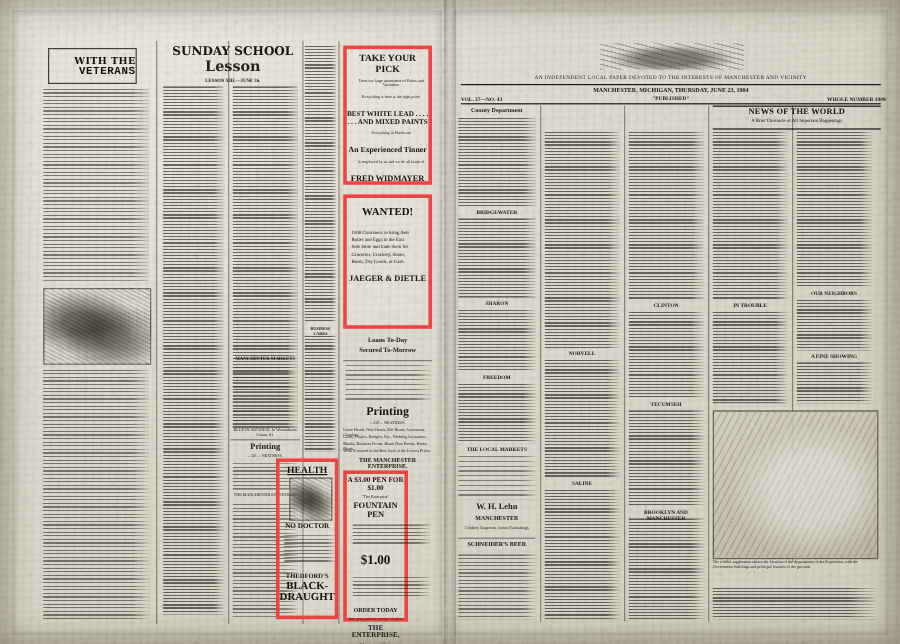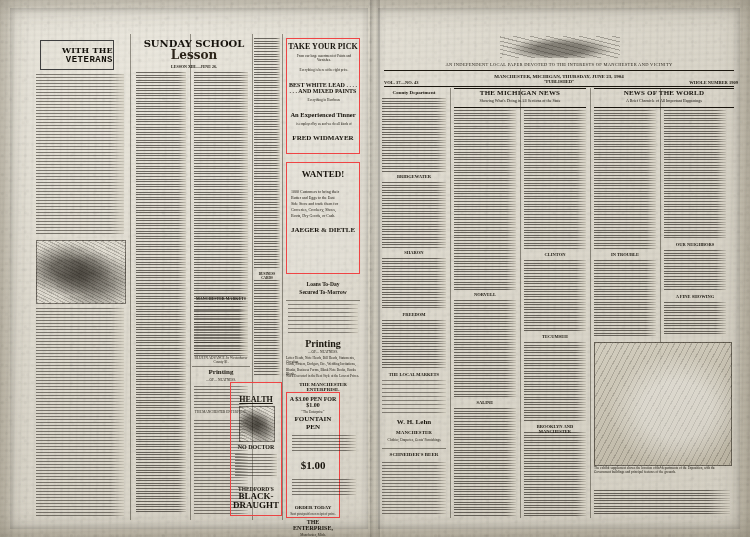--- a/index.html
+++ b/index.html
@@ -110,21 +110,21 @@
   #veterans-box .l2{font-size:9px;font-weight:bold;letter-spacing:.5px;font-family:Liberation Mono, monospace;}
 
   #sunday-title{
     position:absolute;left:140px;top:38px;width:108px;text-align:center;
     font-family:"DejaVu Serif",serif;font-weight:bold;color:#16120c;
   }
   #sunday-title .a{font-size:10px;display:block;line-height:11px;}
   #sunday-title .b{font-size:12px;display:block;line-height:12px;color:#2b2318;}
 
   .adbox{
-    position:absolute;border:1px solid #ef4444;box-sizing:border-box;
+    position:absolute;border:3px solid #ef4444;box-sizing:border-box;
     color:#17130c;text-align:center;background:rgba(255,255,255,.12);
   }
   .adbox .hl{font-weight:bold;}
 
   .cut{
     position:absolute;
     background:
       radial-gradient(ellipse at 35% 45%, rgba(20,16,10,.55) 0 18%, rgba(0,0,0,0) 55%),
       radial-gradient(ellipse at 65% 65%, rgba(20,16,10,.45) 0 15%, rgba(0,0,0,0) 52%),
       repeating-linear-gradient(27deg, rgba(20,16,10,.22) 0 1px, rgba(0,0,0,0) 1px 3px);
@@ -191,21 +191,21 @@
   <div class="smalltext tiny" style="left:192px;top:378px;width:58px;">—OF— NEATNESS.</div>
   <div class="txt" style="left:194px;top:386px;width:54px;height:22px;"></div>
   <div class="smalltext tiny" style="left:192px;top:410px;width:58px;">THE MANCHESTER ENTERPRISE.</div>
   <div class="txt" style="left:194px;top:420px;width:54px;height:94px;"></div>
 
   <div class="txt dense" style="left:254px;top:38px;width:26px;height:230px;"></div>
   <div class="smalltext b tiny" style="left:253px;top:272px;width:28px;">BUSINESS CARDS</div>
   <div class="txt dense" style="left:254px;top:280px;width:26px;height:96px;"></div>
 
   <div class="adbox" style="left:230px;top:382px;width:52px;height:134px;">
-    <div class="hl" style="font-size:8px;margin-top:12px;text-decoration:underline;">HEALTH</div>
+    <div class="hl" style="font-size:8px;margin-top:2px;text-decoration:underline;">HEALTH</div>
     <div class="cut" style="position:relative;left:8px;top:2px;width:34px;height:34px;"></div>
     <div class="hl" style="font-size:6px;margin-top:4px;">NO DOCTOR</div>
     <div class="txt" style="position:relative;left:4px;top:4px;width:42px;height:24px;"></div>
     <div class="hl" style="font-size:5.5px;margin-top:12px;">THEDFORD'S</div>
     <div class="hl" style="font-size:9px;line-height:9px;">BLACK-DRAUGHT</div>
   </div>
 
   <div class="adbox" style="left:286px;top:38px;width:74px;height:116px;">
     <div class="hl" style="font-size:8px;margin-top:3px;">TAKE YOUR PICK</div>
     <div class="smalltext tiny" style="position:relative;left:3px;top:3px;width:68px;">From our large assortment of Paints and Varnishes.</div>
@@ -280,24 +280,20 @@
   <div class="txt dense" style="left:382px;top:320px;width:64px;height:48px;"></div>
   <div class="smalltext b" style="left:382px;top:372px;width:64px;font-size:4.5px;">THE LOCAL MARKETS</div>
   <div class="txt loose" style="left:382px;top:380px;width:64px;height:36px;"></div>
   <div class="smalltext b" style="left:382px;top:418px;width:64px;font-size:7px;line-height:8px;">W. H. Lehn</div>
   <div class="smalltext b" style="left:382px;top:430px;width:64px;font-size:5px;">MANCHESTER</div>
   <div class="smalltext tiny" style="left:382px;top:438px;width:64px;">Clothier, Draperies, Gents' Furnishings</div>
   <div class="rule-h" style="left:382px;top:448px;width:64px;"></div>
   <div class="smalltext b" style="left:382px;top:452px;width:64px;font-size:5px;">SCHNEIDER'S BEER</div>
   <div class="txt" style="left:382px;top:462px;width:64px;height:54px;"></div>
 
-  <div class="banner" style="left:454px;top:88px;width:132px;height:18px;">
-    <div class="t1">THE MICHIGAN NEWS</div>
-    <div class="t2">Showing What's Doing in All Sections of the State</div>
-  </div>
   <div class="txt dense" style="left:454px;top:110px;width:62px;height:180px;"></div>
   <div class="smalltext b" style="left:454px;top:292px;width:62px;font-size:4.5px;">NORVELL</div>
   <div class="txt dense" style="left:454px;top:300px;width:62px;height:98px;"></div>
   <div class="smalltext b" style="left:454px;top:400px;width:62px;font-size:4.5px;">SALINE</div>
   <div class="txt dense" style="left:454px;top:408px;width:62px;height:108px;"></div>
 
   <div class="txt dense" style="left:524px;top:110px;width:62px;height:140px;"></div>
   <div class="smalltext b" style="left:524px;top:252px;width:62px;font-size:4.5px;">CLINTON</div>
   <div class="txt dense" style="left:524px;top:260px;width:62px;height:72px;"></div>
   <div class="smalltext b" style="left:524px;top:334px;width:62px;font-size:4.5px;">TECUMSEH</div>

